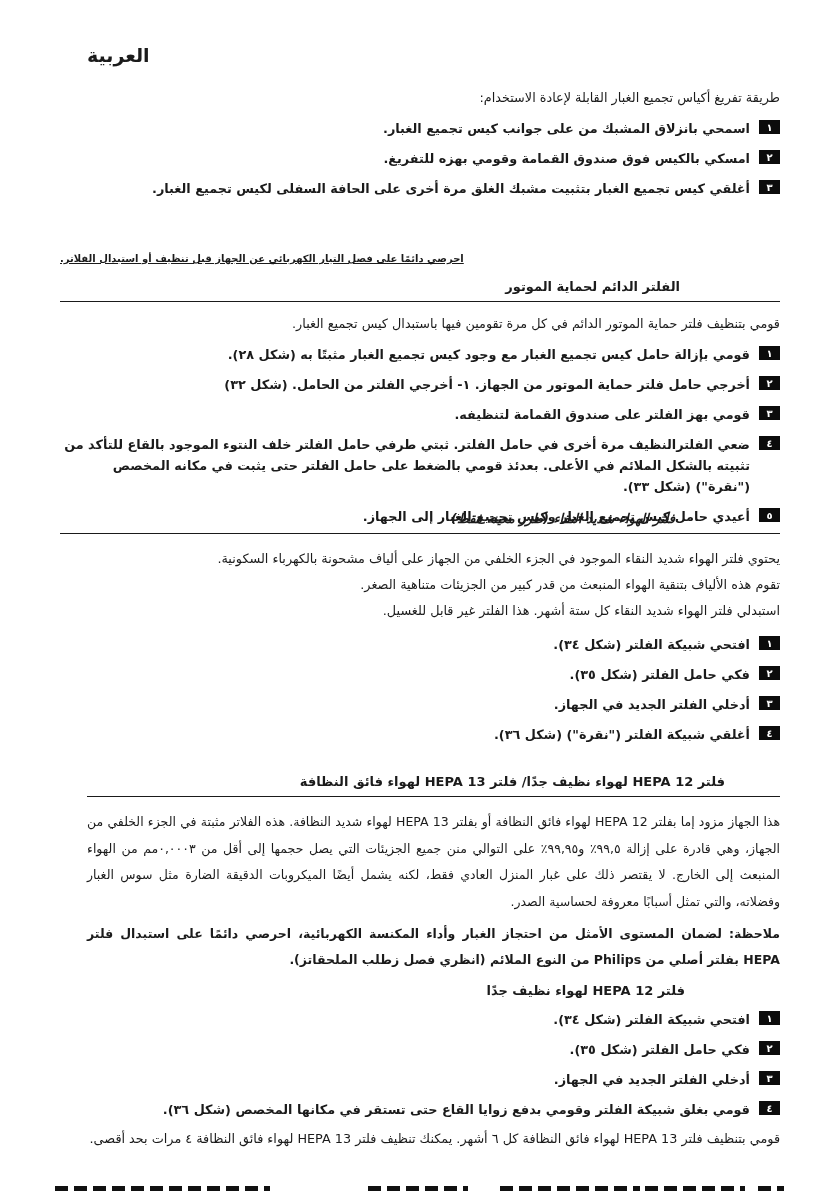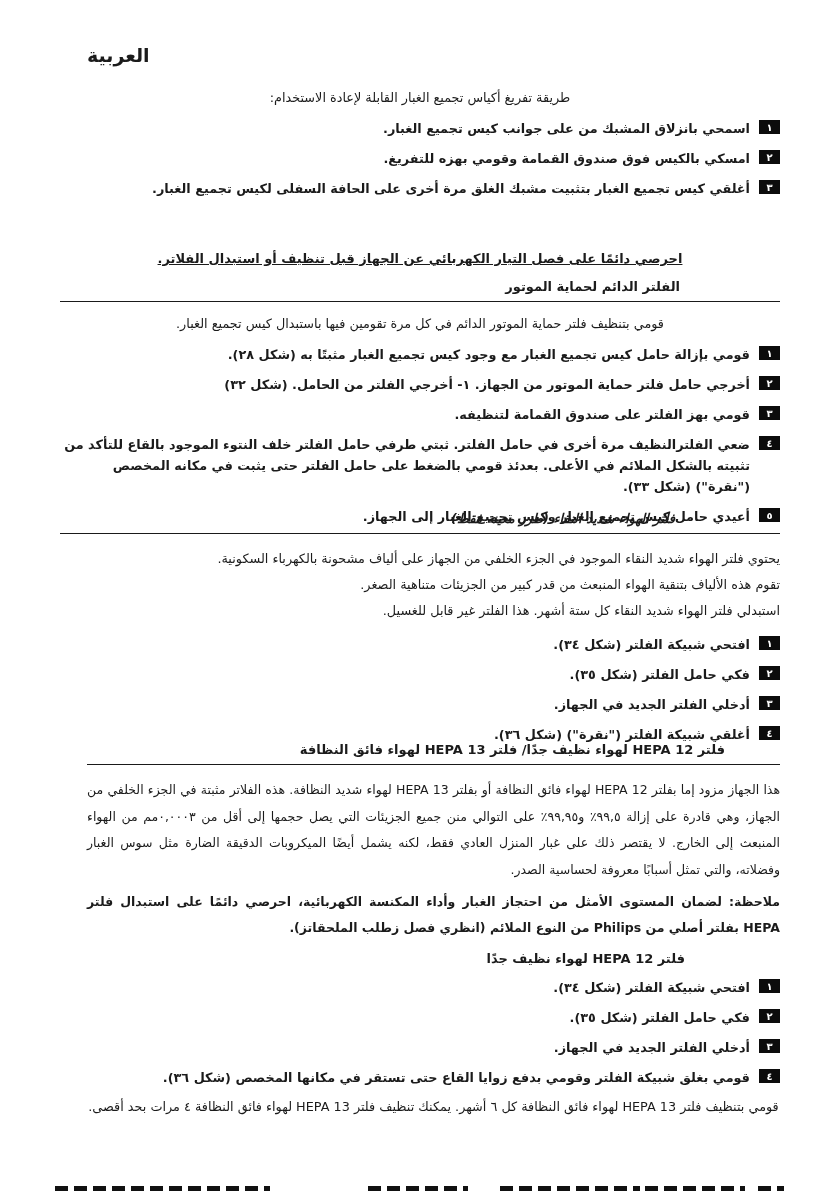--- a/index.html
+++ b/index.html
@@ -14,41 +14,41 @@
   }
   .page { position:absolute; inset:0; }
 
   .lang-label {
     position:absolute; top:44px; left:87px;
     font-size:19px; font-weight:700;
   }
 
   .anchor { position:absolute; right:60px; left:60px; }
 
-  .body-text { font-size:12.8px; font-weight:400; line-height:20px; text-align:center; }
+  .body-text { font-size:12.8px; font-weight:400; line-height:20px; text-align:right; }
 
   .step { display:flex; align-items:flex-start; gap:9px; margin-bottom:9px; }
   .badge {
     flex:0 0 auto; width:21px; height:14px; margin-top:2px;
     background:#0c0c0c; color:#ffffff;
     font-size:10px; font-weight:700;
     display:flex; align-items:center; justify-content:center;
   }
   .step-text { font-size:12.8px; font-weight:700; line-height:21px; }
 
   .banner {
     background:#161616; color:#ffffff;
     font-size:13px; font-weight:700;
     padding:4px 9px 5px 9px; line-height:15px;
     text-align:right;
   }
 
   .warning {
-    font-size:13px; font-weight:700; line-height:19px;
-    text-decoration:underline; text-align:center;
+    font-size:10px; font-weight:700; line-height:19px;
+    text-decoration:underline; text-align:left;
   }
 
   .sub-heading { font-size:13px; font-weight:700; line-height:20px; text-align:right; }
   .h-motor { padding-left:0; padding-right:0; margin-left:100px; text-align:right; padding-left:0; }
   
   .h-motor   { padding-right:100px; margin-left:0; }
   .h-sc      { padding-right:105px;font-style:italic; }
   .h-hepa    { padding-right:55px; }
   .h-hepa12  { padding-right:95px; }
   .h-hepa13  { padding-right:50px; }
@@ -154,21 +154,21 @@
     <div class="step">
       <span class="badge">٣</span>
       <span class="step-text">أدخلي الفلتر الجديد في الجهاز.</span>
     </div>
     <div class="step">
       <span class="badge">٤</span>
       <span class="step-text">أغلقي شبيكة الفلتر ("نقرة") (شكل ٣٦).</span>
     </div>
   </div>
 
-  <div class="anchor" style="top:740px;margin-left:27px;">
+  <div class="anchor" style="top:772px;margin-left:27px;">
     <h3 class="sub-heading h-hepa">فلتر HEPA 12 لهواء نظيف جدًا/ فلتر HEPA 13 لهواء فائق النظافة</h3>
     <div class="rule"></div>
     <p class="justify-para">هذا الجهاز مزود إما بفلتر HEPA 12 لهواء فائق النظافة أو بفلتر HEPA 13 لهواء شديد النظافة. هذه الفلاتر مثبتة في الجزء الخلفي من الجهاز، وهي قادرة على إزالة ٩٩,٥٪ و٩٩,٩٥٪ على التوالي منن جميع الجزيئات التي يصل حجمها إلى أقل من ٠,٠٠٠٣مم من الهواء المنبعث إلى الخارج. لا يقتصر ذلك على غبار المنزل العادي فقط، لكنه يشمل أيضًا الميكروبات الدقيقة الضارة مثل سوس الغبار وفضلاته، والتي تمثل أسبابًا معروفة لحساسية الصدر.</p>
     <p class="note">ملاحظة: لضمان المستوى الأمثل من احتجاز الغبار وأداء المكنسة الكهربائية، احرصي دائمًا على استبدال فلتر HEPA بفلتر أصلي من Philips من النوع الملائم (انظري فصل زطلب الملحقاتز).</p>
 
     <h3 class="sub-heading h-hepa12 mt8">فلتر HEPA 12 لهواء نظيف جدًا</h3>
 
     <div class="mt8">
       <div class="step">
         <span class="badge">١</span>

